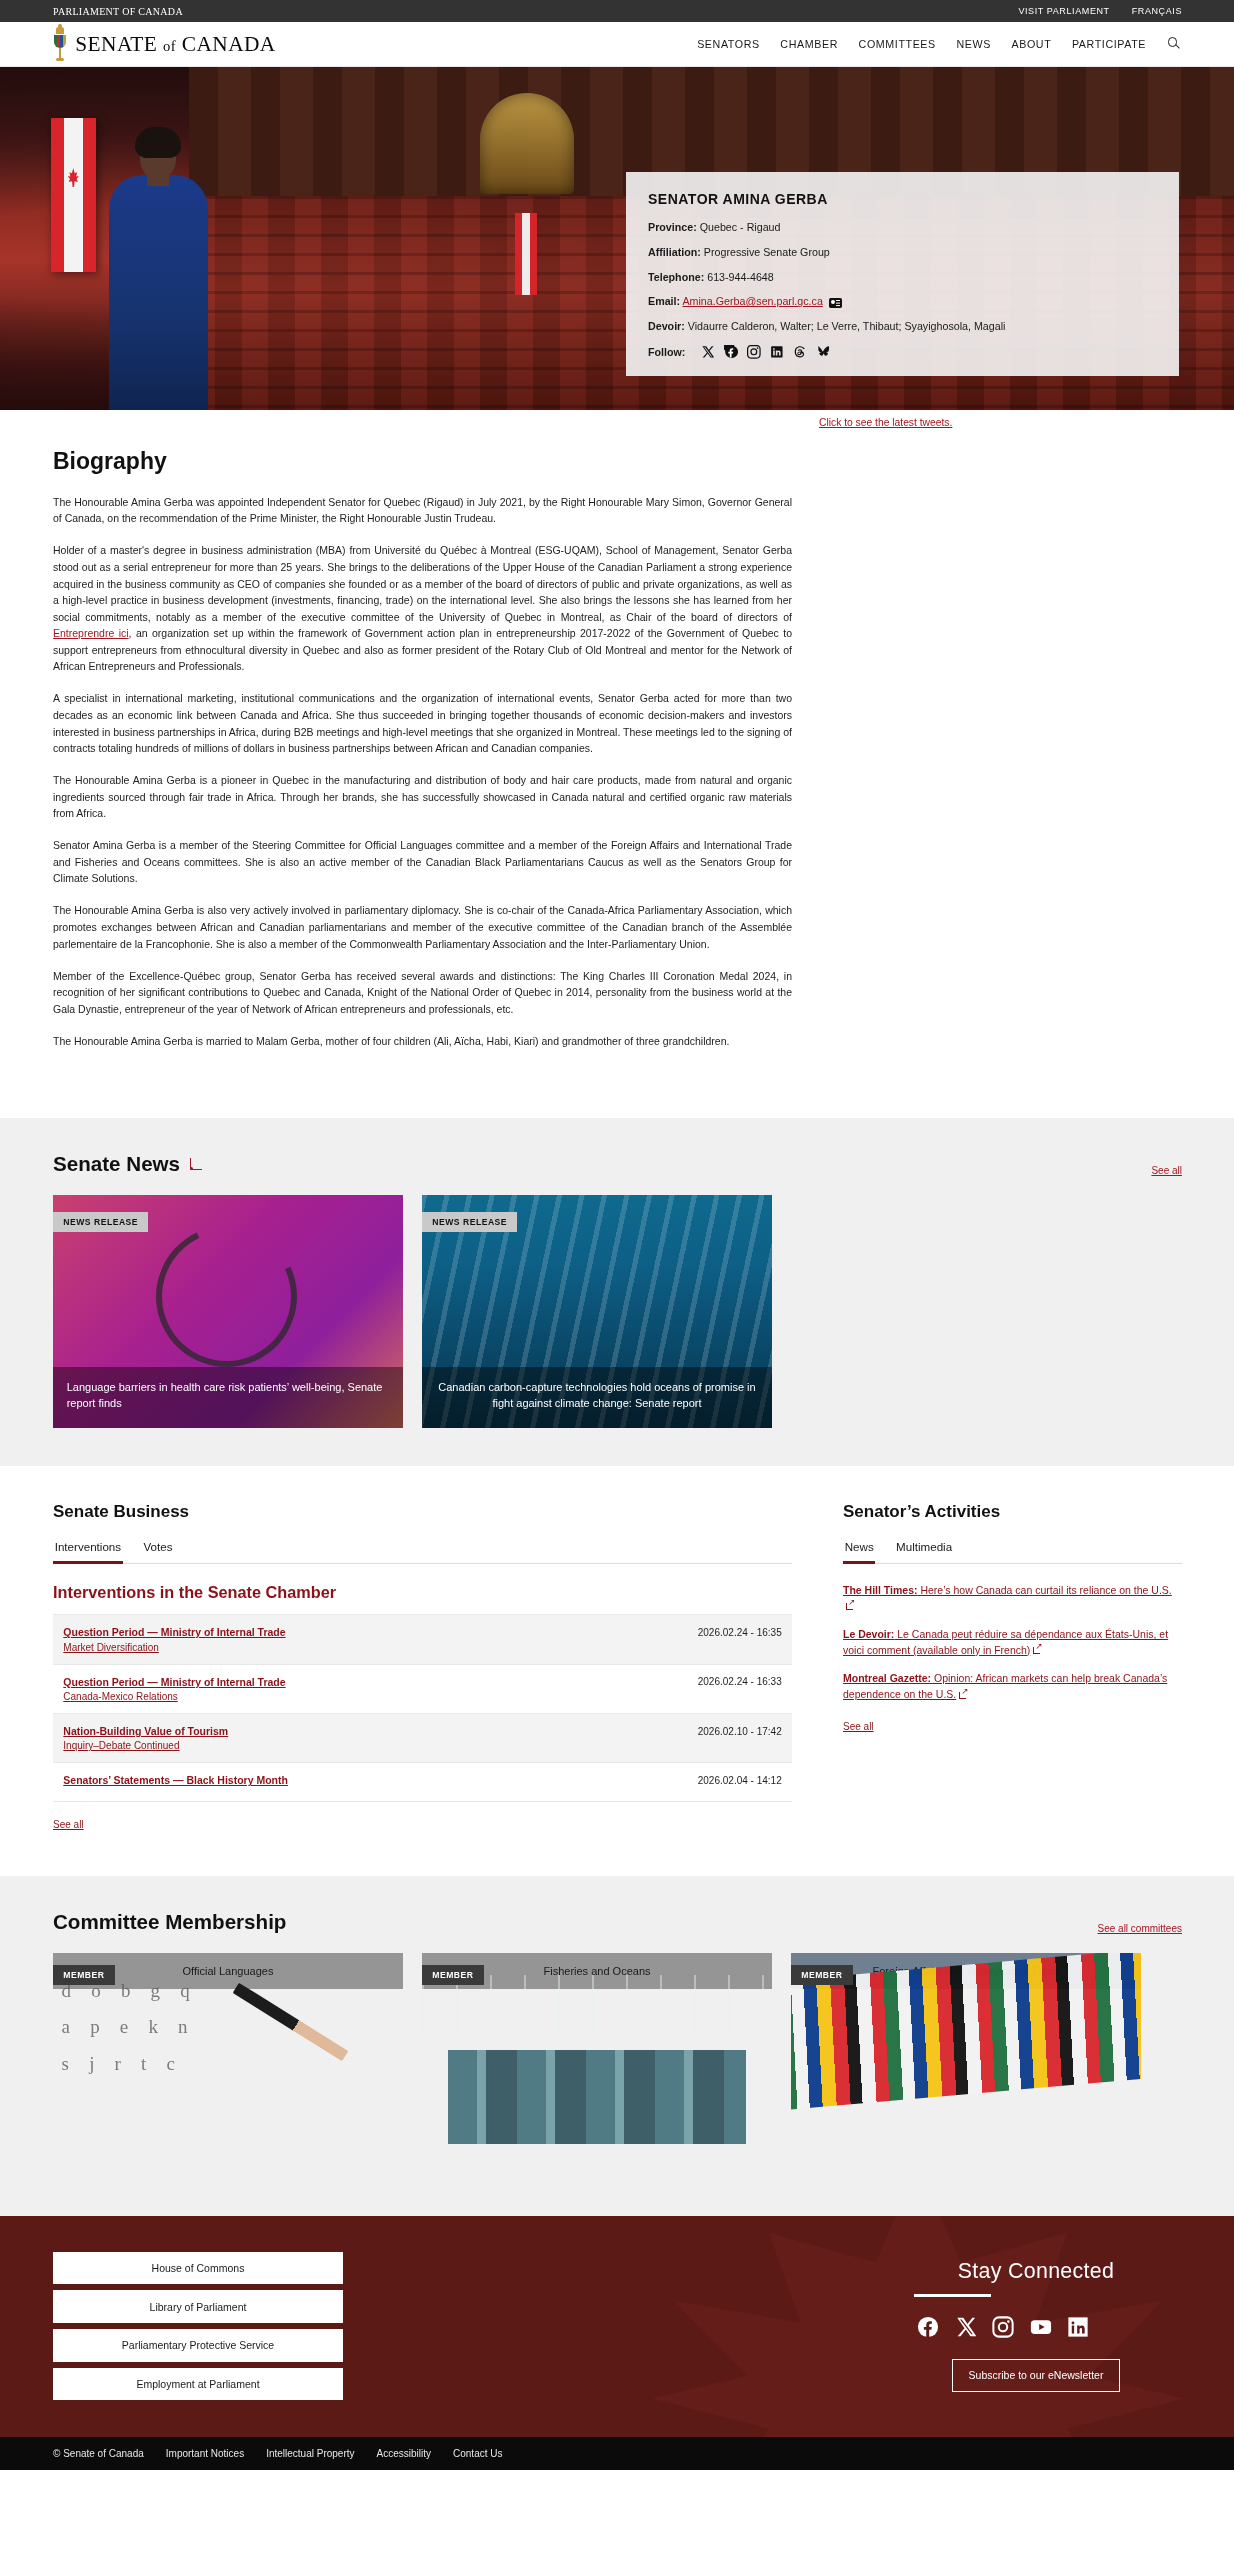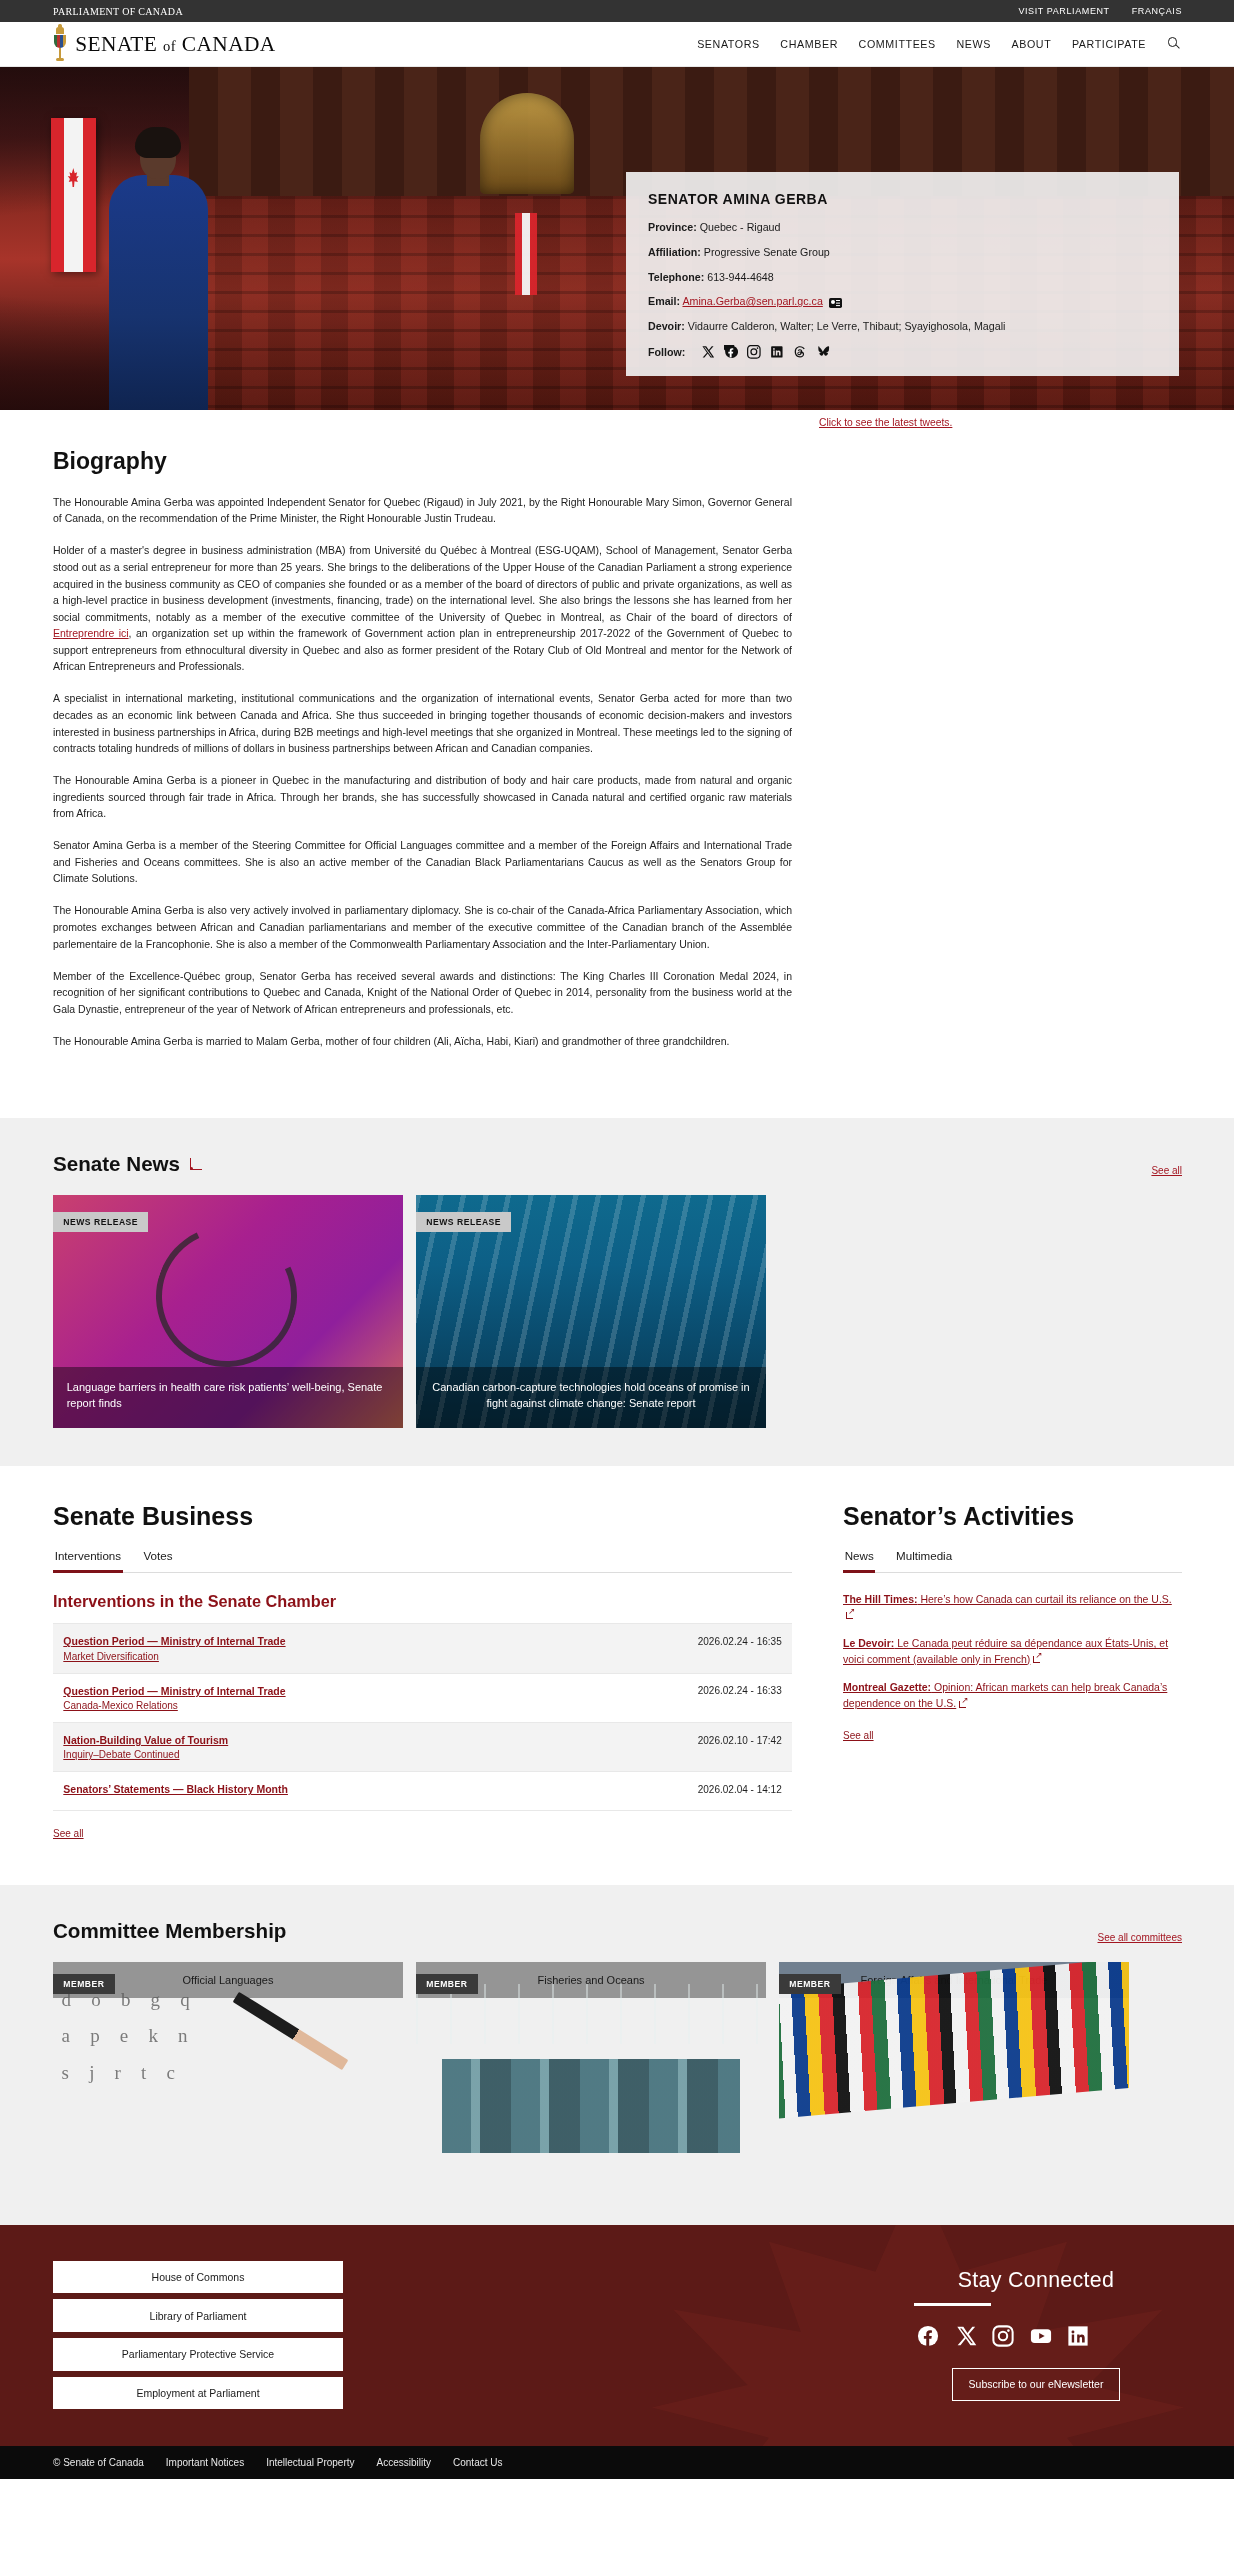--- a/index.html
+++ b/index.html
@@ -223,21 +223,21 @@
   }
   .rss-ico b {
     position: absolute; bottom: 0.9px; left: 0.9px; width: 7.7px; height: 7.7px;
     border: 1.9px solid #a31621; border-radius: 0 0 0 1.7px;
     border-top: none; border-right: none;
     transform: none;
   }
   .rss-ico b.big { width: 12px; height: 12px; }
   .see-all { color: #a31621; text-decoration: underline; font-size: 10px; }
 
-  .cards3 { display: flex; gap: 13px; position: relative; }
+  .cards3 { display: flex; gap: 19px; position: relative; }
   .ncard { width: 350px; height: 233px; position: relative; overflow: hidden; }
   .ncard .img { position: absolute; inset: 0; }
   .img-stetho { background: linear-gradient(135deg,#c9406f 0%, #a8208f 40%, #8f1f9c 70%, #d9705a 100%); }
   .img-stetho:after {
     content:""; position:absolute; left: 103px; top: 31px; width: 129px; height: 129px;
     border: 6px solid rgba(40,40,40,.75); border-radius: 50%;
     border-top-color: transparent; border-right-color: rgba(40,40,40,.75);
     transform: rotate(20deg);
   }
   .img-ocean { background: linear-gradient(180deg,#0f6a8e 0%, #0d5f86 30%, #0a4c6e 60%, #07344c 100%); }
@@ -274,21 +274,21 @@
   .cnav {
     width: 30px; height: 31px; background: rgba(255,255,255,.88);
     display: flex; align-items: center; justify-content: center; cursor: pointer;
     font-size: 14.6px; color: #3a3a3a;
   }
 
   
   .two-col { display: flex; gap: 51px; padding: 36px 53px 45px 53px; background: #fff; }
   .col-left { width: 739px; }
   .col-right { flex: 1; }
-  .two-col h2 { font-size: 25px; font-weight: bold; color: #111; margin-bottom: 15.4px; }
+  .two-col h2 { font-size: 17px; font-weight: bold; color: #111; margin-bottom: 15.4px; }
   .tabs { display: flex; gap: 19px; border-bottom: 0.9px solid #dcdcdc; margin-bottom: 19px; }
   .tab {
     font-size: 11.6px; padding: 3.4px 1.7px 7.7px 1.7px; color: #1a1a1a; cursor: pointer;
     border-bottom: 3.4px solid transparent; margin-bottom: -0.9px;
   }
   .tab.active { border-bottom-color: #7e1118; font-weight: normal; }
   .sub-head { color: #8c1118; font-size: 16.3px; font-weight: bold; margin-bottom: 12px; }
 
   .ilist { border-top: 0.9px solid #e8e8e8; }
   .irow {

